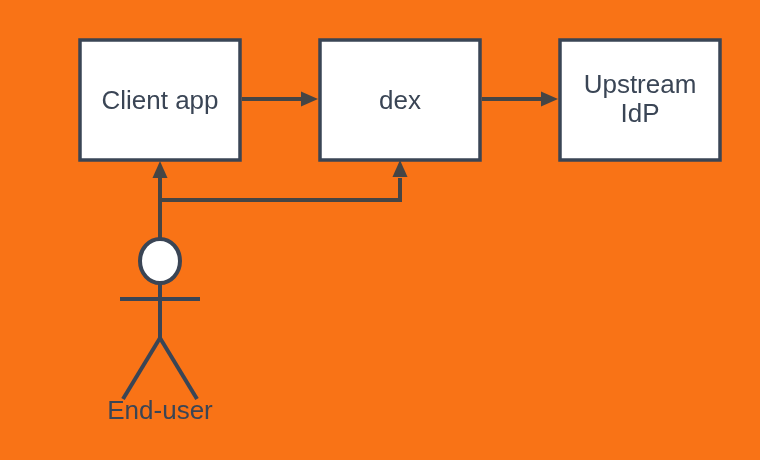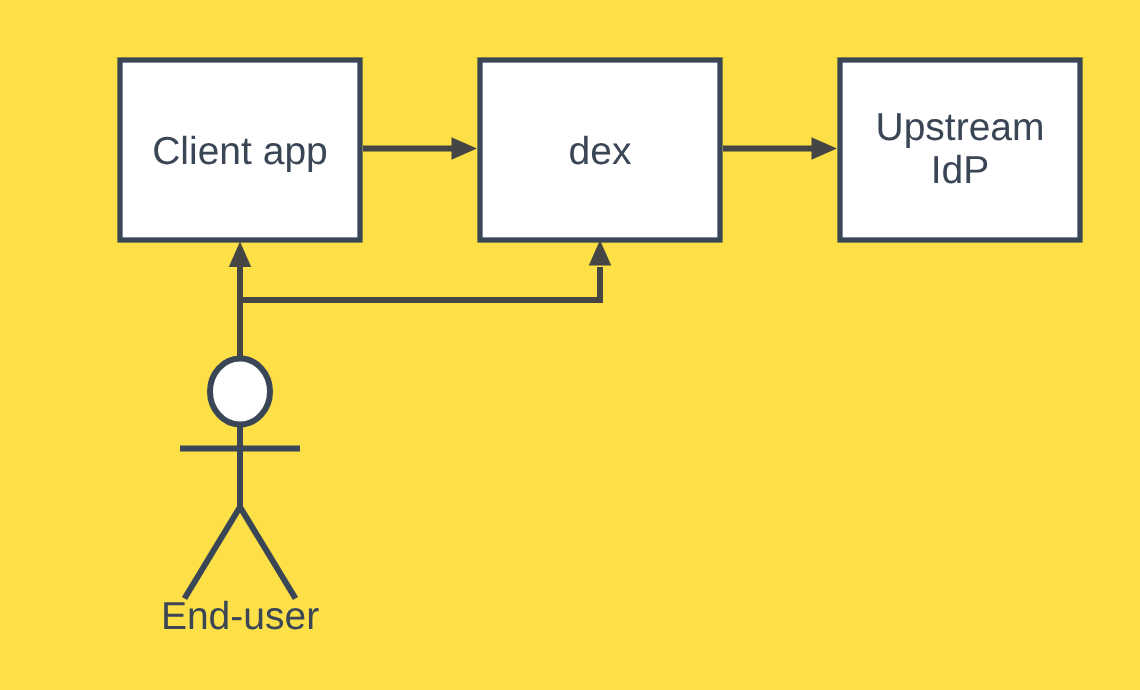--- a/index.html
+++ b/index.html
@@ -4,21 +4,21 @@
 <style>
   html, body {
     margin: 0;
     padding: 0;
     background: #ffffff;
   }
   .canvas {
     position: relative;
     width: 760px;
     height: 460px;
-    background: #fde047;
+    background: #f97316;
     overflow: hidden;
     font-family: "Liberation Sans", sans-serif;
     text-decoration: underline;
   }
   svg {
     display: block;
   }
   .node-box {
     fill: #ffffff;
     stroke: #3a4555;

